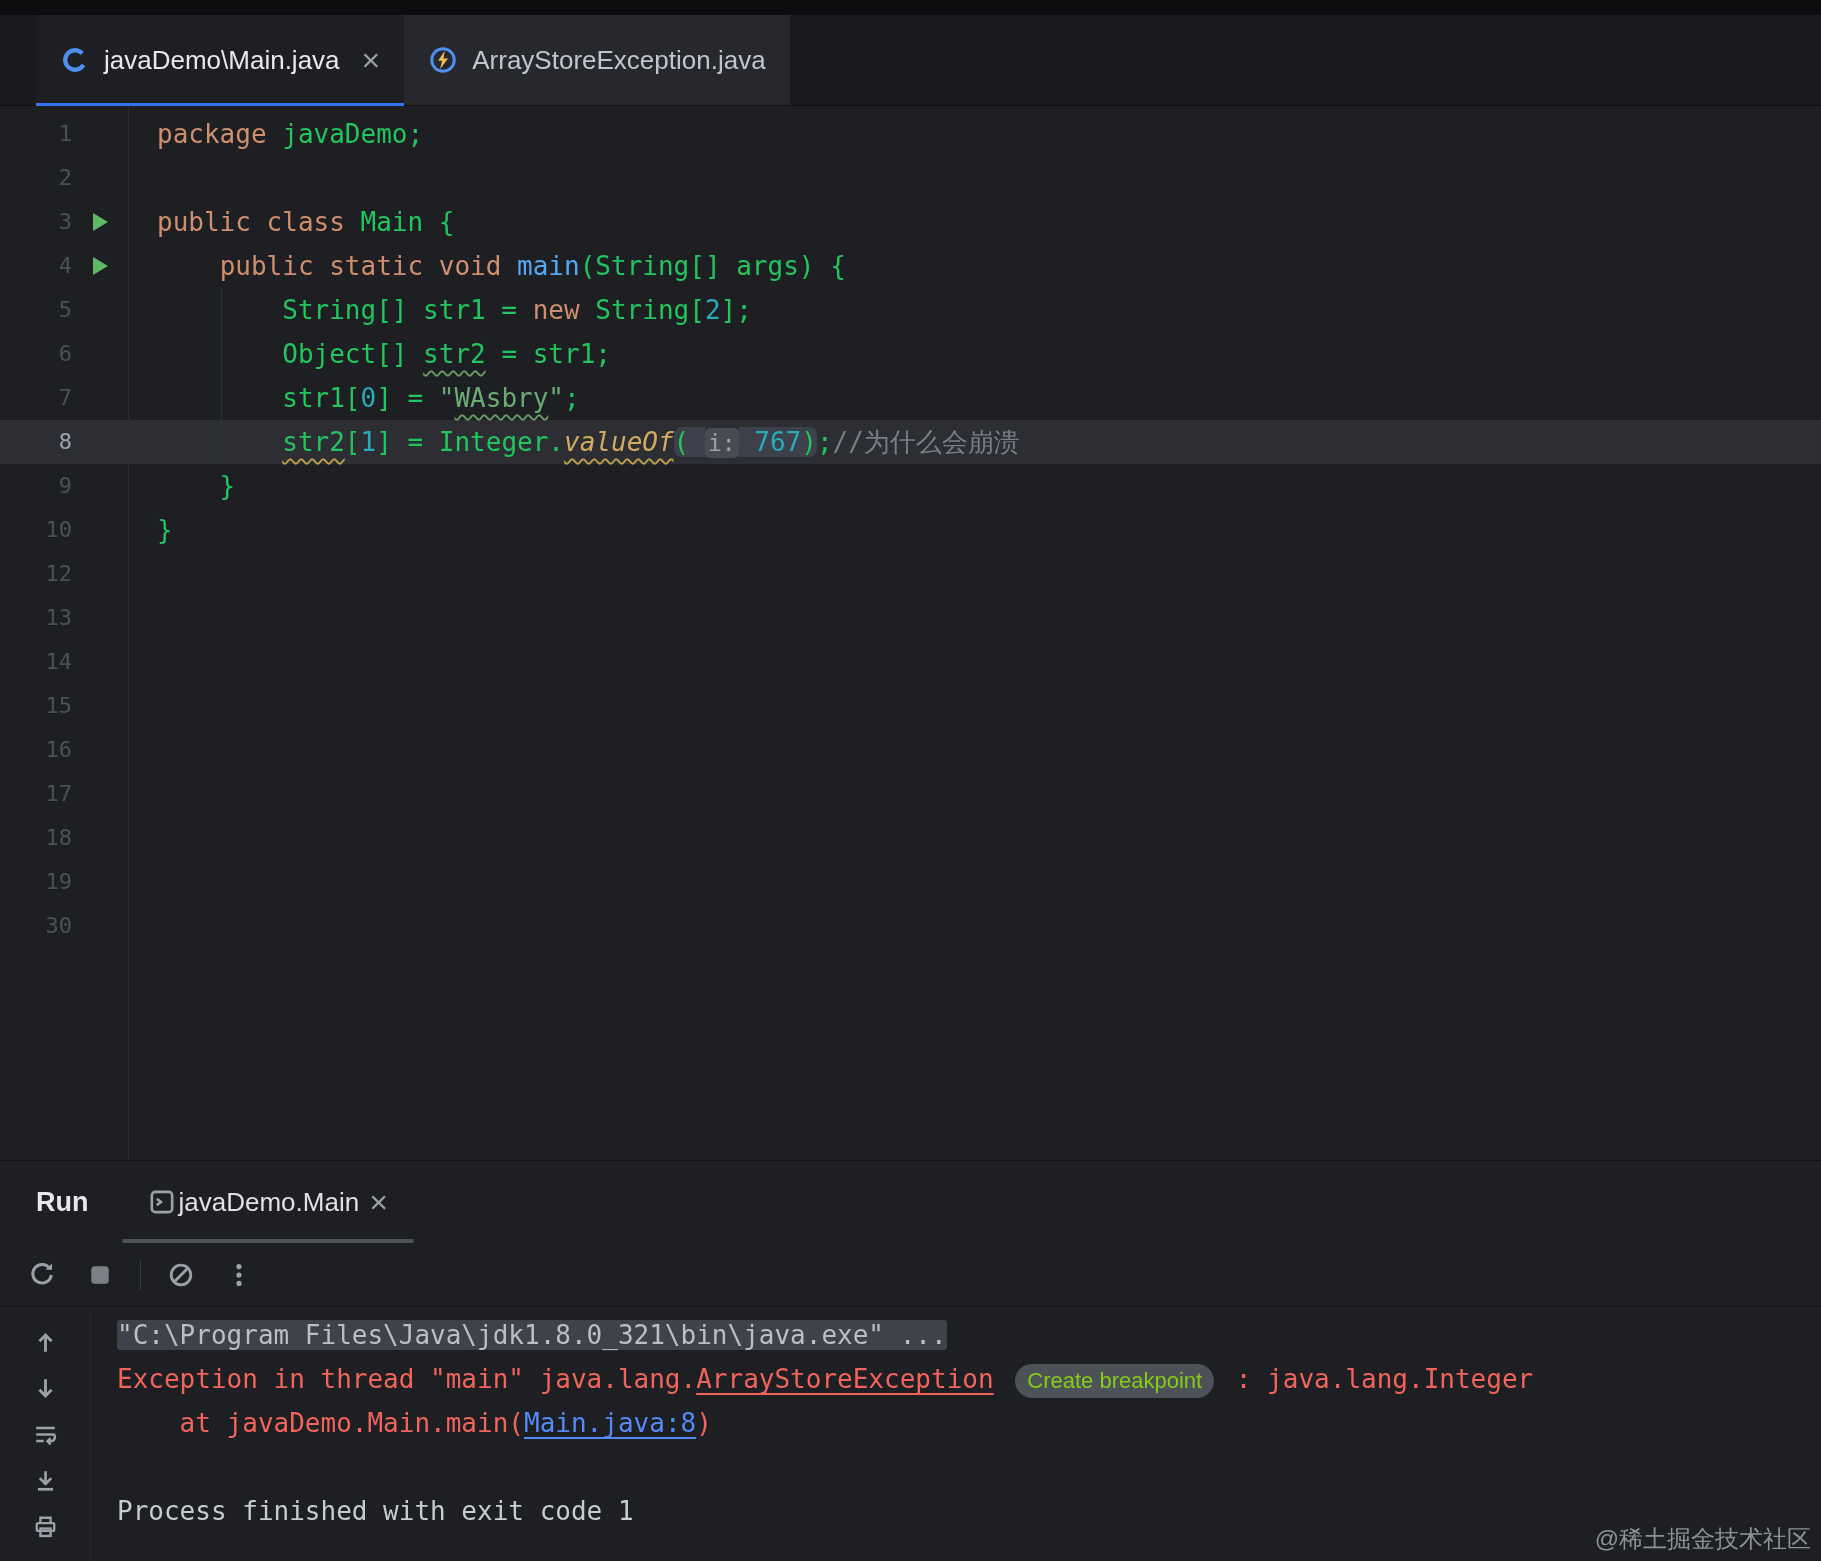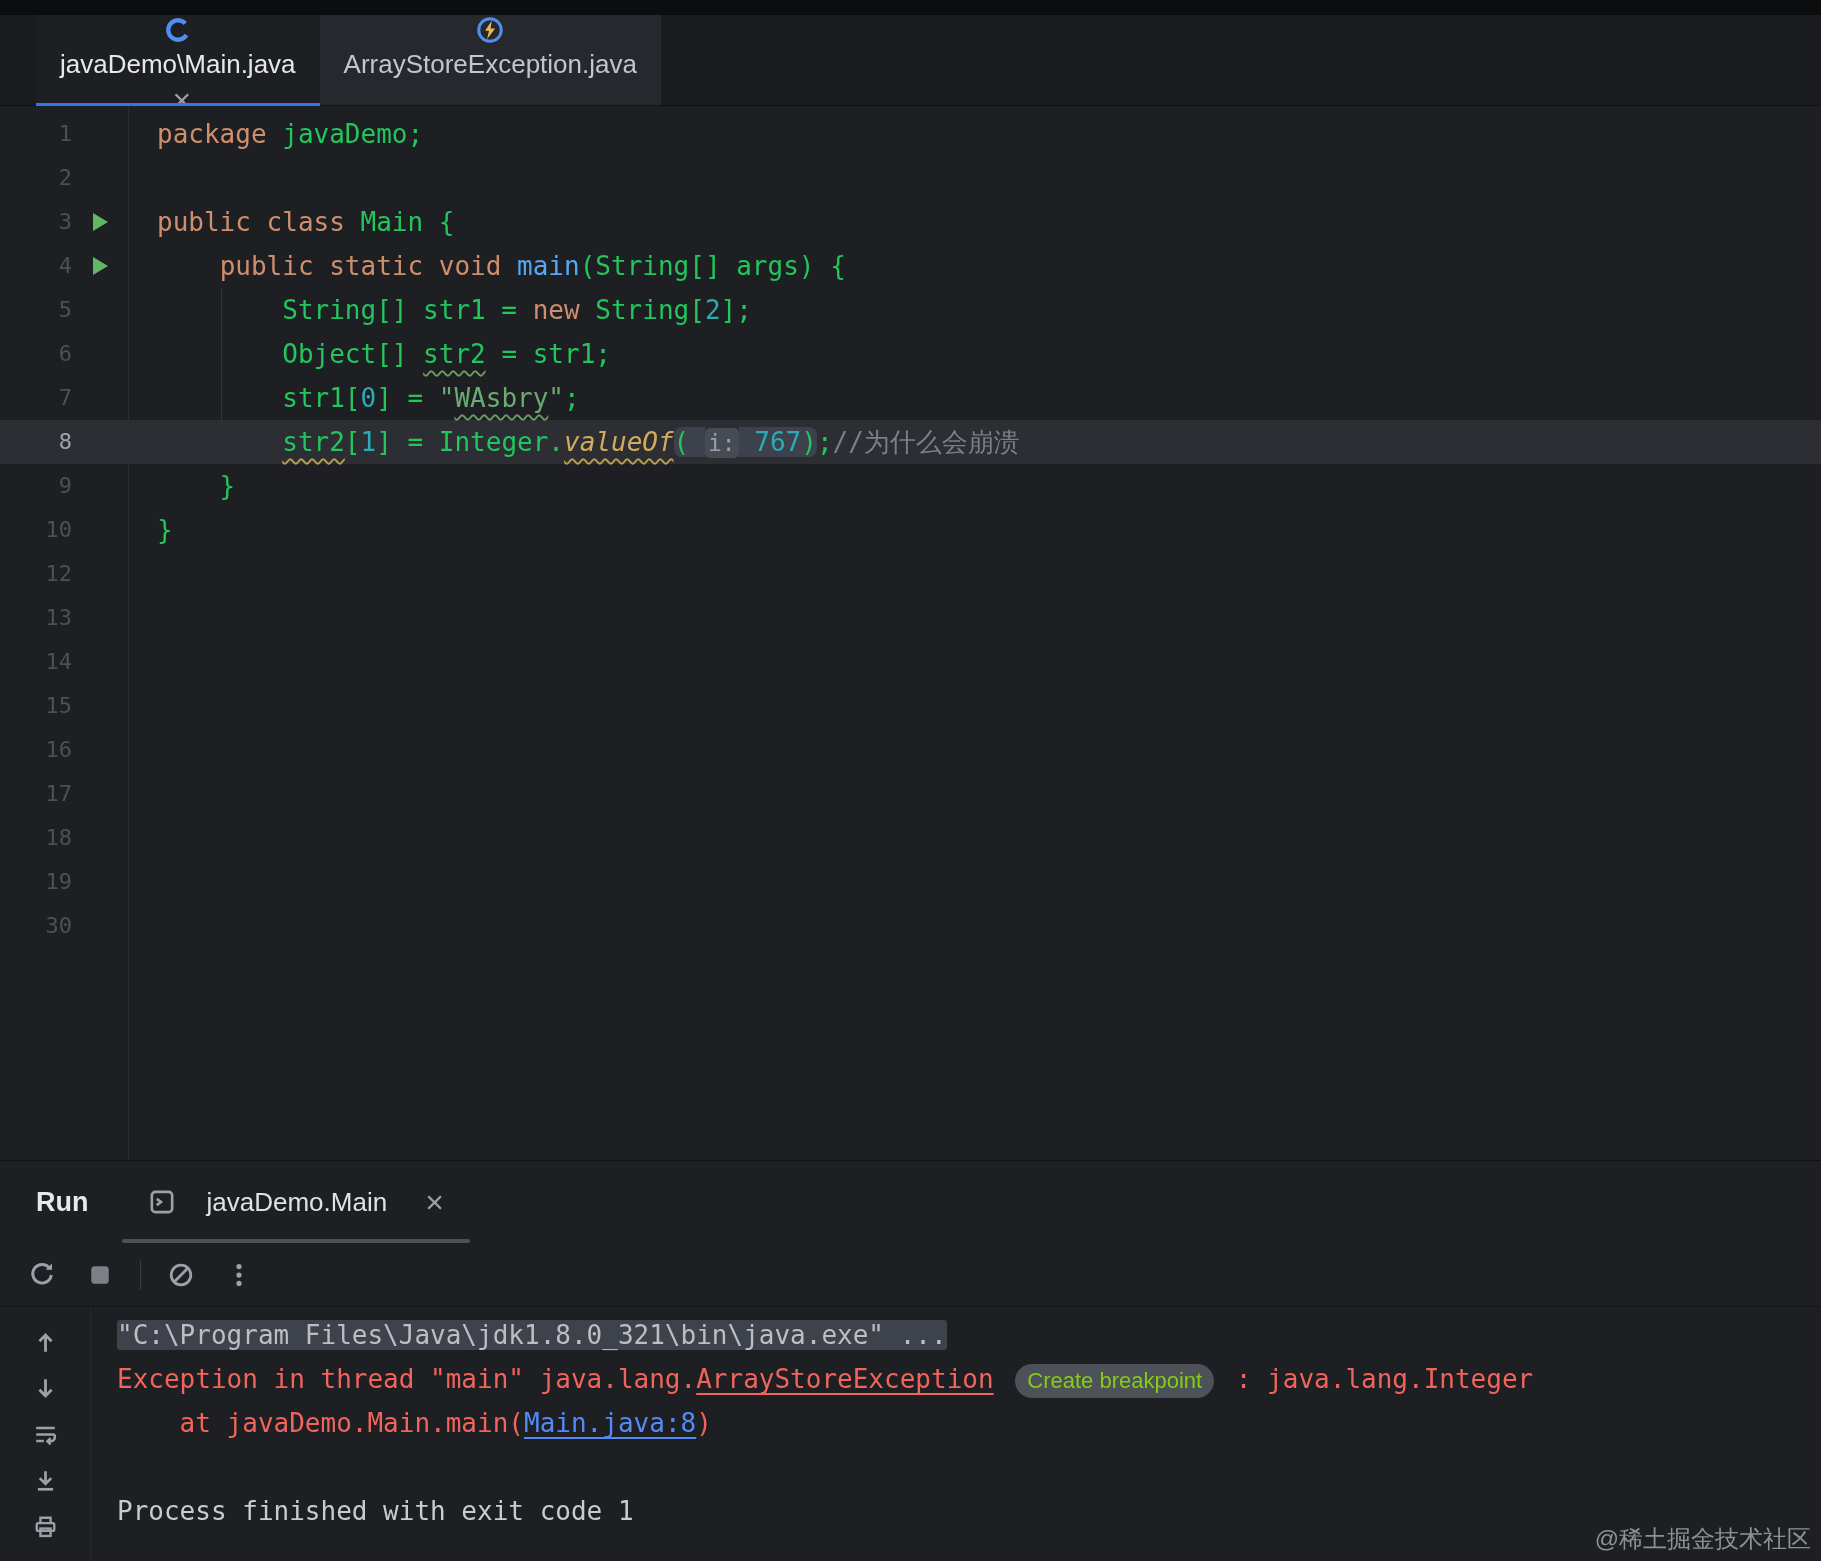--- a/index.html
+++ b/index.html
@@ -3,21 +3,21 @@
 <meta charset="utf-8">
 <style>
   html,body{margin:0;padding:0;background:#101114;}
   .root{position:relative;width:1821px;height:1561px;overflow:hidden;background:#1e1f22;
         font-family:"Liberation Sans",sans-serif;-webkit-font-smoothing:antialiased;}
 
   
   .top-strip{height:15px;background:#0c0d0f;}
   .tab-bar{height:90px;background:#1a1b1f;display:flex;align-items:stretch;padding-left:36px;
            border-bottom:1px solid #121315;}
-  .etab{display:flex;align-items:center;gap:4px;padding:0 24px;font-size:26px;position:relative;cursor:default;flex-direction:column;}
+  .etab{display:flex;align-items:center;gap:14px;padding:0 24px;font-size:26px;position:relative;cursor:default;}
   .etab.active{background:#1e1f22;color:#e6e8eb;}
   .etab.active::after{content:"";position:absolute;left:0;right:0;bottom:-1px;height:3px;background:#3574f0;}
   .etab.inactive{background:#26282d;color:#c2c5cb;}
   .tabicon{display:flex;align-items:center;}
   .tabclose{color:#9da0a8;font-size:32px;line-height:1;margin-left:8px;}
 
   
   .editor{position:relative;background:#1e1f22;height:1054px;overflow:hidden;}
   .lines{padding-top:6px;}
   .ed-row{display:flex;height:44px;line-height:44px;font-family:"DejaVu Sans Mono",monospace;
@@ -45,21 +45,21 @@
   .msi{font-style:italic;color:#d2ab5f;}
   .phl{background:#3d414b;}
   .phl-l{border-radius:8px 0 0 8px;}
   .phl-r{border-radius:0 8px 8px 0;}
   .inlay{background:#474b54;color:#9aa0ab;border-radius:5px;font-size:23px;padding:2px 3px;}
 
   
   .run-panel{border-top:1px solid #111214;height:400px;background:#1e1f22;}
   .run-header{height:82px;display:flex;align-items:center;padding-left:36px;}
   .run-title{font-weight:bold;font-size:27px;color:#e6e8eb;margin-right:34px;}
-  .run-tab{height:100%;display:flex;align-items:center;gap:30px;padding:0 26px;position:relative;
+  .run-tab{height:100%;display:flex;align-items:center;gap:2px;padding:0 26px;position:relative;
            color:#dfe1e5;font-size:26px;}
   .run-tab::after{content:"";position:absolute;left:0;right:0;bottom:0;height:4px;background:#4d5057;border-radius:2px;}
   .run-toolbar{height:63px;display:flex;align-items:center;gap:30px;padding-left:28px;border-bottom:1px solid #131416;}
   .tbicon{display:flex;align-items:center;}
   .vsep{width:1px;height:30px;background:#3a3d42;margin:0 -4px;}
 
   
   .console{display:flex;height:254px;}
   .console-gutter{width:90px;flex:none;border-right:1px solid #26282b;display:flex;flex-direction:column;
                   align-items:center;padding-top:22px;gap:19px;overflow:hidden;}

